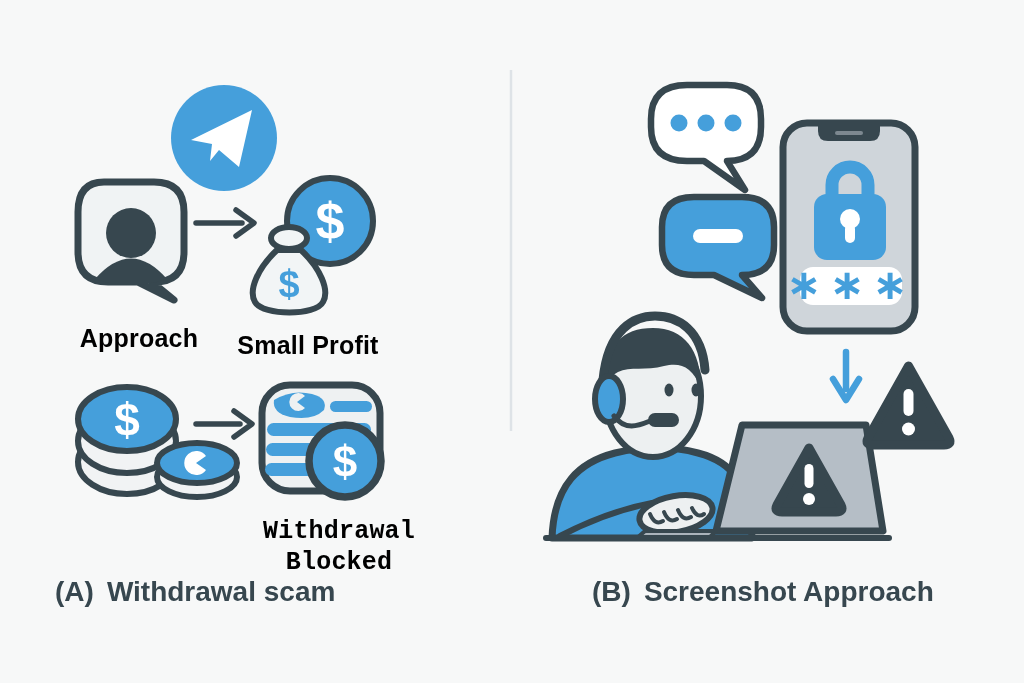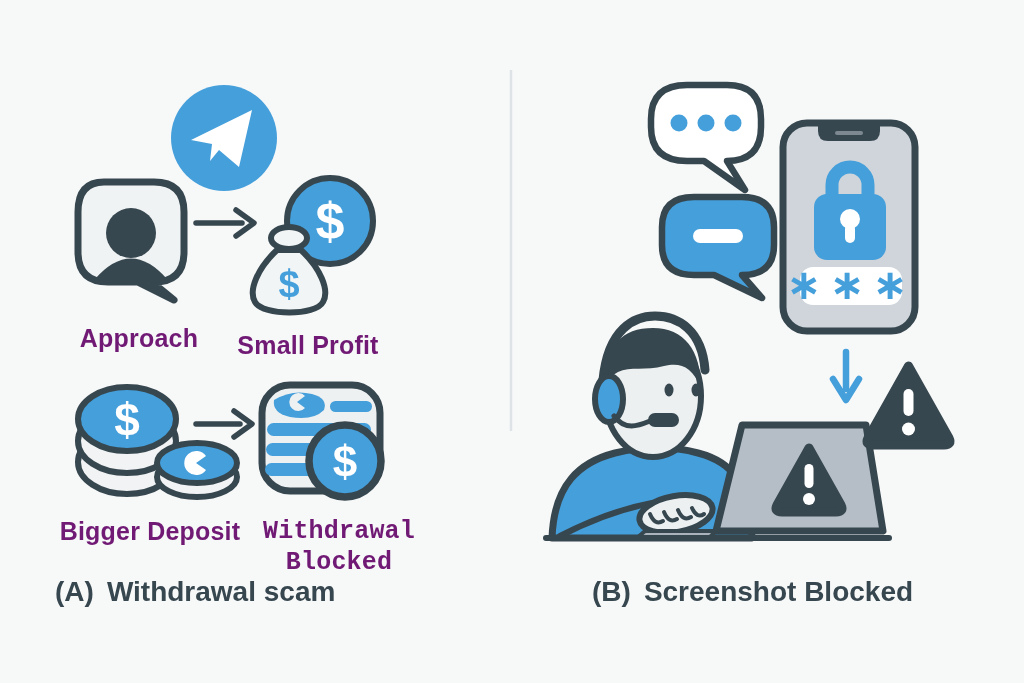--- a/index.html
+++ b/index.html
@@ -3,21 +3,21 @@
 <meta charset="utf-8">
 <style>
   html,body { margin:0; padding:0; background:#e9ebec; }
   .stage {
     position:relative; width:1024px; height:683px;
     background:#f7f8f8; overflow:hidden;
     font-family:"Liberation Sans", sans-serif;
   }
   svg.canvas { position:absolute; left:0; top:0; }
   .label {
-    position:absolute; color:#701a75; font-weight:700;
+    position:absolute; color:#000000; font-weight:700;
     font-size:25px; line-height:31px; text-align:center;
     letter-spacing:0.2px; user-select:none;
   }
   .caption {
     position:absolute; display:flex; gap:13px; align-items:baseline;
     color:#37474f; font-weight:700; font-size:28px; line-height:33px;
     user-select:none;
   }
   .svg-dollar {
     font-family:"Liberation Sans", sans-serif; font-weight:700;
@@ -162,25 +162,24 @@
       <path d="M678 510 q5 12 13 7" fill="none" stroke="#37474f" stroke-width="4" stroke-linecap="round"></path>
       <path d="M692 508 q5 11 12 6" fill="none" stroke="#37474f" stroke-width="4" stroke-linecap="round"></path>
       <path d="M645 531 L716 531 L709 538 L637 538 Z" fill="#aab3bb" stroke="#37474f" stroke-width="4"></path>
     </g>
 
     <line x1="546" y1="538" x2="889" y2="538" stroke="#37474f" stroke-width="6" stroke-linecap="round"></line>
   </svg>
 
   <div class="label" style="left:49px; top:323px; width:180px;">Approach</div>
   <div class="label" style="left:218px; top:330px; width:180px;">Small Profit</div>
-  <div class="label" style="left:40px; top:516px; width:220px;">Bigger Deposit</div>
   <div class="label" style="left:254px; top:516px; width:170px;font-family:Liberation Mono, monospace;">Withdrawal Blocked</div>
 
   <div class="caption" style="left:55px; top:575px;">
     <span>(A)</span>
     <span>Withdrawal scam</span>
   </div>
   <div class="caption" style="left:592px; top:575px;">
     <span>(B)</span>
-    <span>Screenshot Blocked</span>
+    <span>Screenshot Approach</span>
   </div>
 
 </div>
 
 </body></html>

